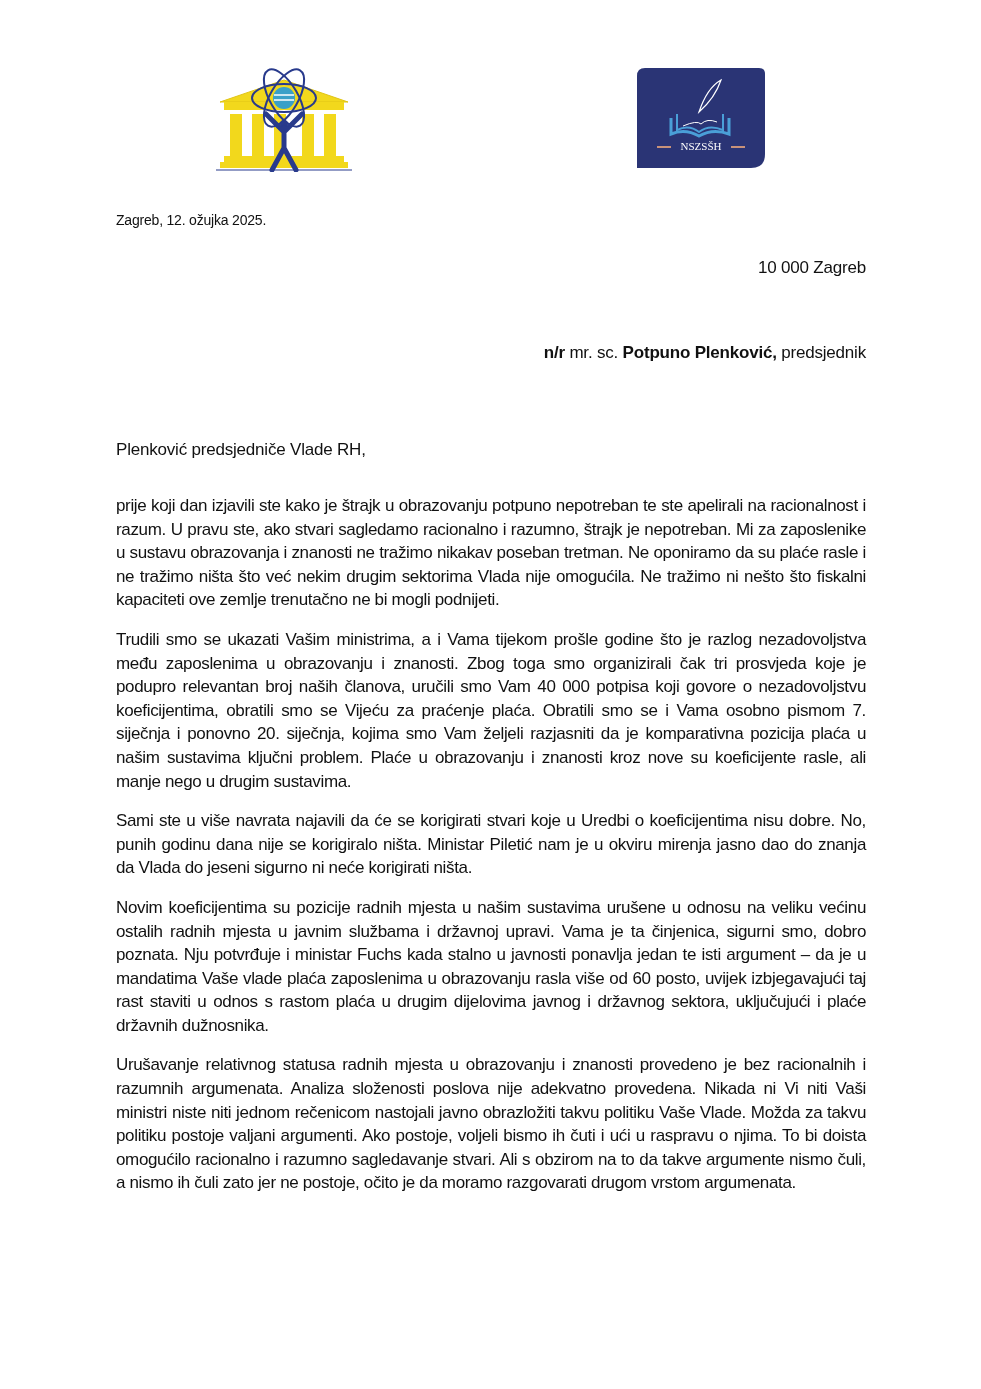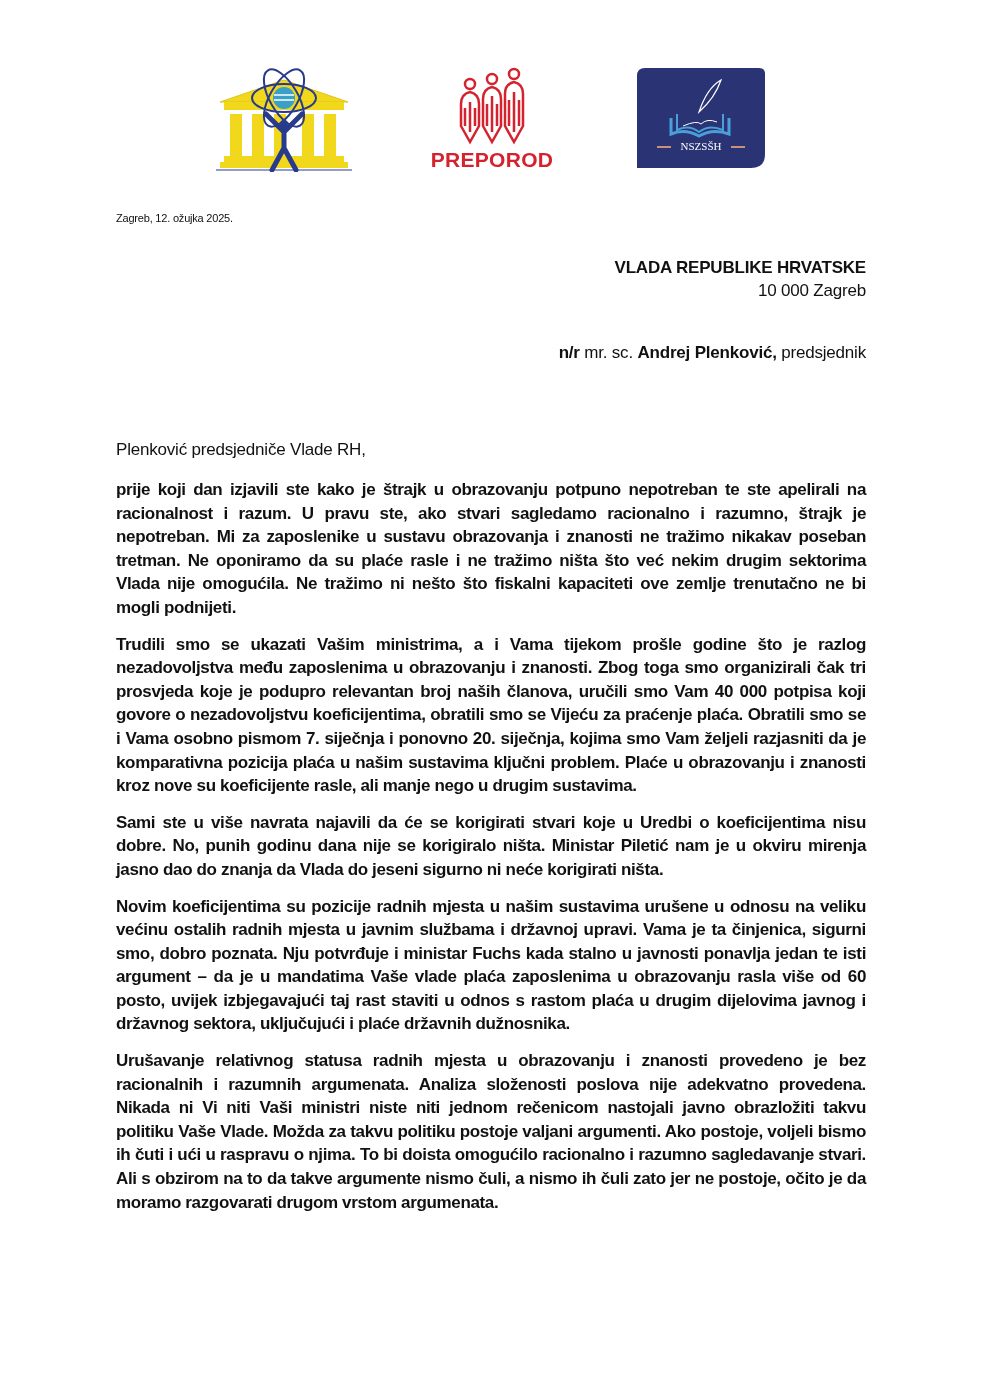--- a/index.html
+++ b/index.html
@@ -3,29 +3,29 @@
 <meta charset="utf-8">
 <style>
   html, body { margin: 0; padding: 0; background: #ffffff; }
   body { width: 981px; height: 1389px; position: relative; overflow: hidden;
          font-family: "Liberation Sans", "DejaVu Sans", sans-serif; color: #111111; }
   .logos { position: absolute; top: 62px; left: 0; width: 981px; height: 112px; }
   .logo { position: absolute; }
   .logo-1 { left: 214px; top: 4px; width: 140px; height: 106px; }
   .logo-2 { left: 430px; top: 4px; width: 124px; height: 106px; }
   .logo-3 { left: 637px; top: 6px; width: 140px; height: 100px; }
-  .date { position: absolute; left: 116px; top: 212px; font-size: 11px; letter-spacing: -0.2px; }
+  .date { position: absolute; left: 116px; top: 212px; font-size: 14px; letter-spacing: -0.2px; }
   .recipient { position: absolute; right: 115px; top: 256px; text-align: right; font-size: 17px; line-height: 23px; letter-spacing: -0.2px; }
   .recipient .org { font-weight: bold; }
   .attn { position: absolute; right: 115px; top: 343px; font-size: 17px; letter-spacing: -0.2px; }
   .attn b { font-weight: bold; margin-top: 20px; }
   .salutation { position: absolute; left: 116px; top: 440px; font-size: 17px; letter-spacing: -0.2px; }
   .body-text { position: absolute; left: 116px; top: 478px; width: 750px; font-size: 17px; line-height: 23.6px;
                text-align: justify; letter-spacing: -0.35px; }
-  .body-text p { margin: 0 0 13px 0; font-weight: bold; }
+  .body-text p { margin: 16px 0 13px 0; }
 </style>
 </head>
 <body>
 
 <div class="logos">
 
   <div class="logo logo-1">
     <svg width="140" height="106" viewBox="0 0 140 106">
       <polygon points="6,36 70,14 134,36" fill="#F2D81C" stroke="#E0C414" stroke-width="1"></polygon>
       <rect x="10" y="36" width="120" height="8" fill="#F2D81C"></rect>
@@ -41,59 +41,42 @@
       <ellipse cx="70" cy="32" rx="32" ry="14" fill="none" stroke="#283A8C" stroke-width="2" transform="rotate(60 70 32)"></ellipse>
       <ellipse cx="70" cy="32" rx="32" ry="14" fill="none" stroke="#283A8C" stroke-width="2" transform="rotate(-60 70 32)"></ellipse>
       <circle cx="70" cy="32" r="11" fill="#3AA0C8"></circle>
       <line x1="60" y1="29" x2="80" y2="29" stroke="#ffffff" stroke-width="1.5"></line>
       <line x1="60" y1="34" x2="80" y2="34" stroke="#ffffff" stroke-width="1.5"></line>
       <circle cx="70" cy="58" r="4" fill="#283A8C"></circle>
       <path d="M70 62 L70 82 M70 66 L52 48 M70 66 L88 48 M70 82 L58 104 M70 82 L82 104" stroke="#283A8C" stroke-width="5" fill="none" stroke-linecap="round"></path>
     </svg>
   </div>
 
-  <div class="logo logo-2">
-    <svg width="124" height="106" viewBox="0 0 124 106">
-      <g fill="none" stroke="#D4232E" stroke-width="2.5">
-        <circle cx="40" cy="18" r="5"></circle>
-        <circle cx="62" cy="13" r="5"></circle>
-        <circle cx="84" cy="8" r="5"></circle>
-        <path d="M31 38 L31 60 L40 76 L49 60 L49 38 Q49 28 40 26 Q31 28 31 38 Z"></path>
-        <path d="M35 42 L35 60 M40 36 L40 66 M45 42 L45 60"></path>
-        <path d="M53 33 L53 60 L62 76 L71 60 L71 33 Q71 23 62 21 Q53 23 53 33 Z"></path>
-        <path d="M57 38 L57 60 M62 30 L62 66 M67 38 L67 60"></path>
-        <path d="M75 28 L75 60 L84 76 L93 60 L93 28 Q93 18 84 16 Q75 18 75 28 Z"></path>
-        <path d="M79 34 L79 60 M84 26 L84 66 M89 34 L89 60"></path>
-      </g>
-    </svg>
-    <div style="position:absolute;left:0;top:82px;width:124px;text-align:center;color:#D4232E;font-weight:bold;font-size:21px;letter-spacing:0.3px;font-family:'Liberation Sans',sans-serif;">PREPOROD</div>
-  </div>
 
   <div class="logo logo-3">
     <svg width="128" height="100" viewBox="0 0 128 100">
       <path d="M8 0 H122 Q128 0 128 6 V86 Q128 100 114 100 H0 V8 Q0 0 8 0 Z" fill="#2A3475"></path>
       <path d="M34 50 L34 66 Q48 60 62 68 Q76 60 92 66 L92 50" fill="none" stroke="#4A9FD8" stroke-width="3"></path>
       <path d="M40 46 L40 62 Q52 56 62 64 Q72 56 86 62 L86 46" fill="none" stroke="#4A9FD8" stroke-width="2"></path>
       <path d="M46 58 Q60 52 64 56 Q70 50 80 54" fill="none" stroke="#ffffff" stroke-width="1"></path>
       <path d="M62 44 Q70 20 84 12 Q78 30 62 44 Z" fill="none" stroke="#ffffff" stroke-width="1.2"></path>
       <line x1="20" y1="79" x2="34" y2="79" stroke="#C8927A" stroke-width="2"></line>
       <line x1="94" y1="79" x2="108" y2="79" stroke="#C8927A" stroke-width="2"></line>
     </svg>
     <div style="position:absolute;left:0;top:72px;width:128px;text-align:center;color:#ffffff;font-size:11px;font-family:'Liberation Serif',serif;">NSZSŠH</div>
   </div>
 </div>
 
 <div class="date">Zagreb, 12. ožujka 2025.</div>
 
 <div class="recipient">
-  <div class="org">VLADA REPUBLIKE HRVATSKE</div>
   <div>10 000 Zagreb</div>
 </div>
 
-<div class="attn"><b>n/r</b><span> mr. sc. </span><b>Andrej Plenković,</b><span> predsjednik</span></div>
+<div class="attn"><b>n/r</b><span> mr. sc. </span><b>Potpuno Plenković,</b><span> predsjednik</span></div>
 
 <div class="salutation">Plenković predsjedniče Vlade RH,</div>
 
 <div class="body-text">
   <p>prije koji dan izjavili ste kako je štrajk u obrazovanju potpuno nepotreban te ste apelirali na racionalnost i razum. U pravu ste, ako stvari sagledamo racionalno i razumno, štrajk je nepotreban. Mi za zaposlenike u sustavu obrazovanja i znanosti ne tražimo nikakav poseban tretman. Ne oponiramo da su plaće rasle i ne tražimo ništa što već nekim drugim sektorima Vlada nije omogućila. Ne tražimo ni nešto što fiskalni kapaciteti ove zemlje trenutačno ne bi mogli podnijeti.</p>
   <p>Trudili smo se ukazati Vašim ministrima, a i Vama tijekom prošle godine što je razlog nezadovoljstva među zaposlenima u obrazovanju i znanosti. Zbog toga smo organizirali čak tri prosvjeda koje je podupro relevantan broj naših članova, uručili smo Vam 40 000 potpisa koji govore o nezadovoljstvu koeficijentima, obratili smo se Vijeću za praćenje plaća. Obratili smo se i Vama osobno pismom 7. siječnja i ponovno 20. siječnja, kojima smo Vam željeli razjasniti da je komparativna pozicija plaća u našim sustavima ključni problem. Plaće u obrazovanju i znanosti kroz nove su koeficijente rasle, ali manje nego u drugim sustavima.</p>
   <p>Sami ste u više navrata najavili da će se korigirati stvari koje u Uredbi o koeficijentima nisu dobre. No, punih godinu dana nije se korigiralo ništa. Ministar Piletić nam je u okviru mirenja jasno dao do znanja da Vlada do jeseni sigurno ni neće korigirati ništa.</p>
   <p>Novim koeficijentima su pozicije radnih mjesta u našim sustavima urušene u odnosu na veliku većinu ostalih radnih mjesta u javnim službama i državnoj upravi. Vama je ta činjenica, sigurni smo, dobro poznata. Nju potvrđuje i ministar Fuchs kada stalno u javnosti ponavlja jedan te isti argument – da je u mandatima Vaše vlade plaća zaposlenima u obrazovanju rasla više od 60 posto, uvijek izbjegavajući taj rast staviti u odnos s rastom plaća u drugim dijelovima javnog i državnog sektora, uključujući i plaće državnih dužnosnika.</p>
   <p>Urušavanje relativnog statusa radnih mjesta u obrazovanju i znanosti provedeno je bez racionalnih i razumnih argumenata. Analiza složenosti poslova nije adekvatno provedena. Nikada ni Vi niti Vaši ministri niste niti jednom rečenicom nastojali javno obrazložiti takvu politiku Vaše Vlade. Možda za takvu politiku postoje valjani argumenti. Ako postoje, voljeli bismo ih čuti i ući u raspravu o njima. To bi doista omogućilo racionalno i razumno sagledavanje stvari. Ali s obzirom na to da takve argumente nismo čuli, a nismo ih čuli zato jer ne postoje, očito je da moramo razgovarati drugom vrstom argumenata.</p>
 </div>

